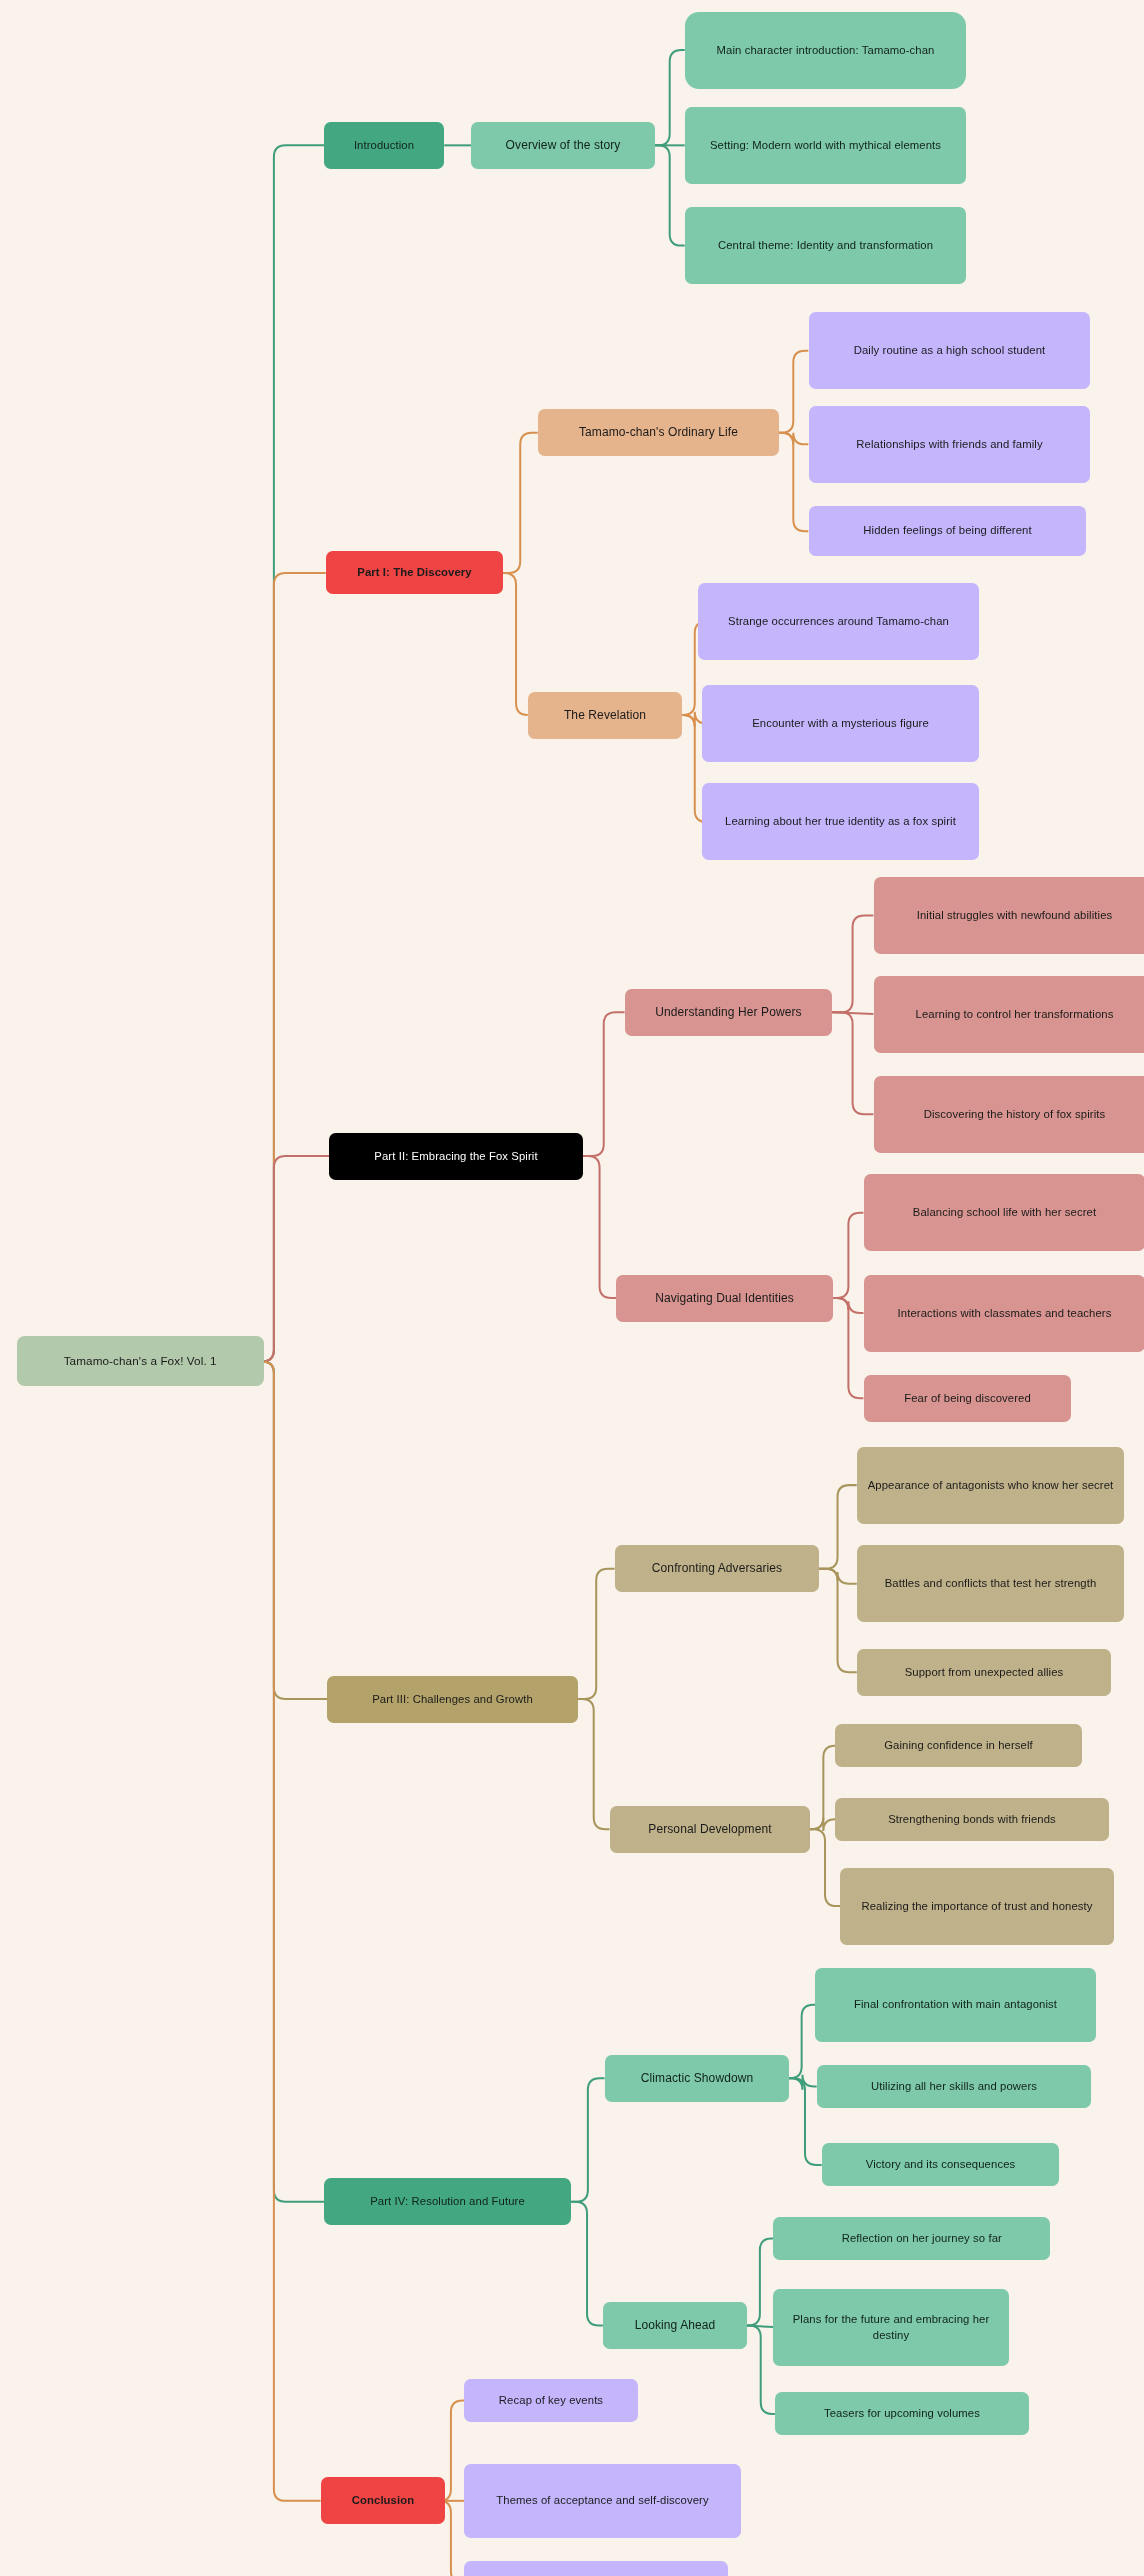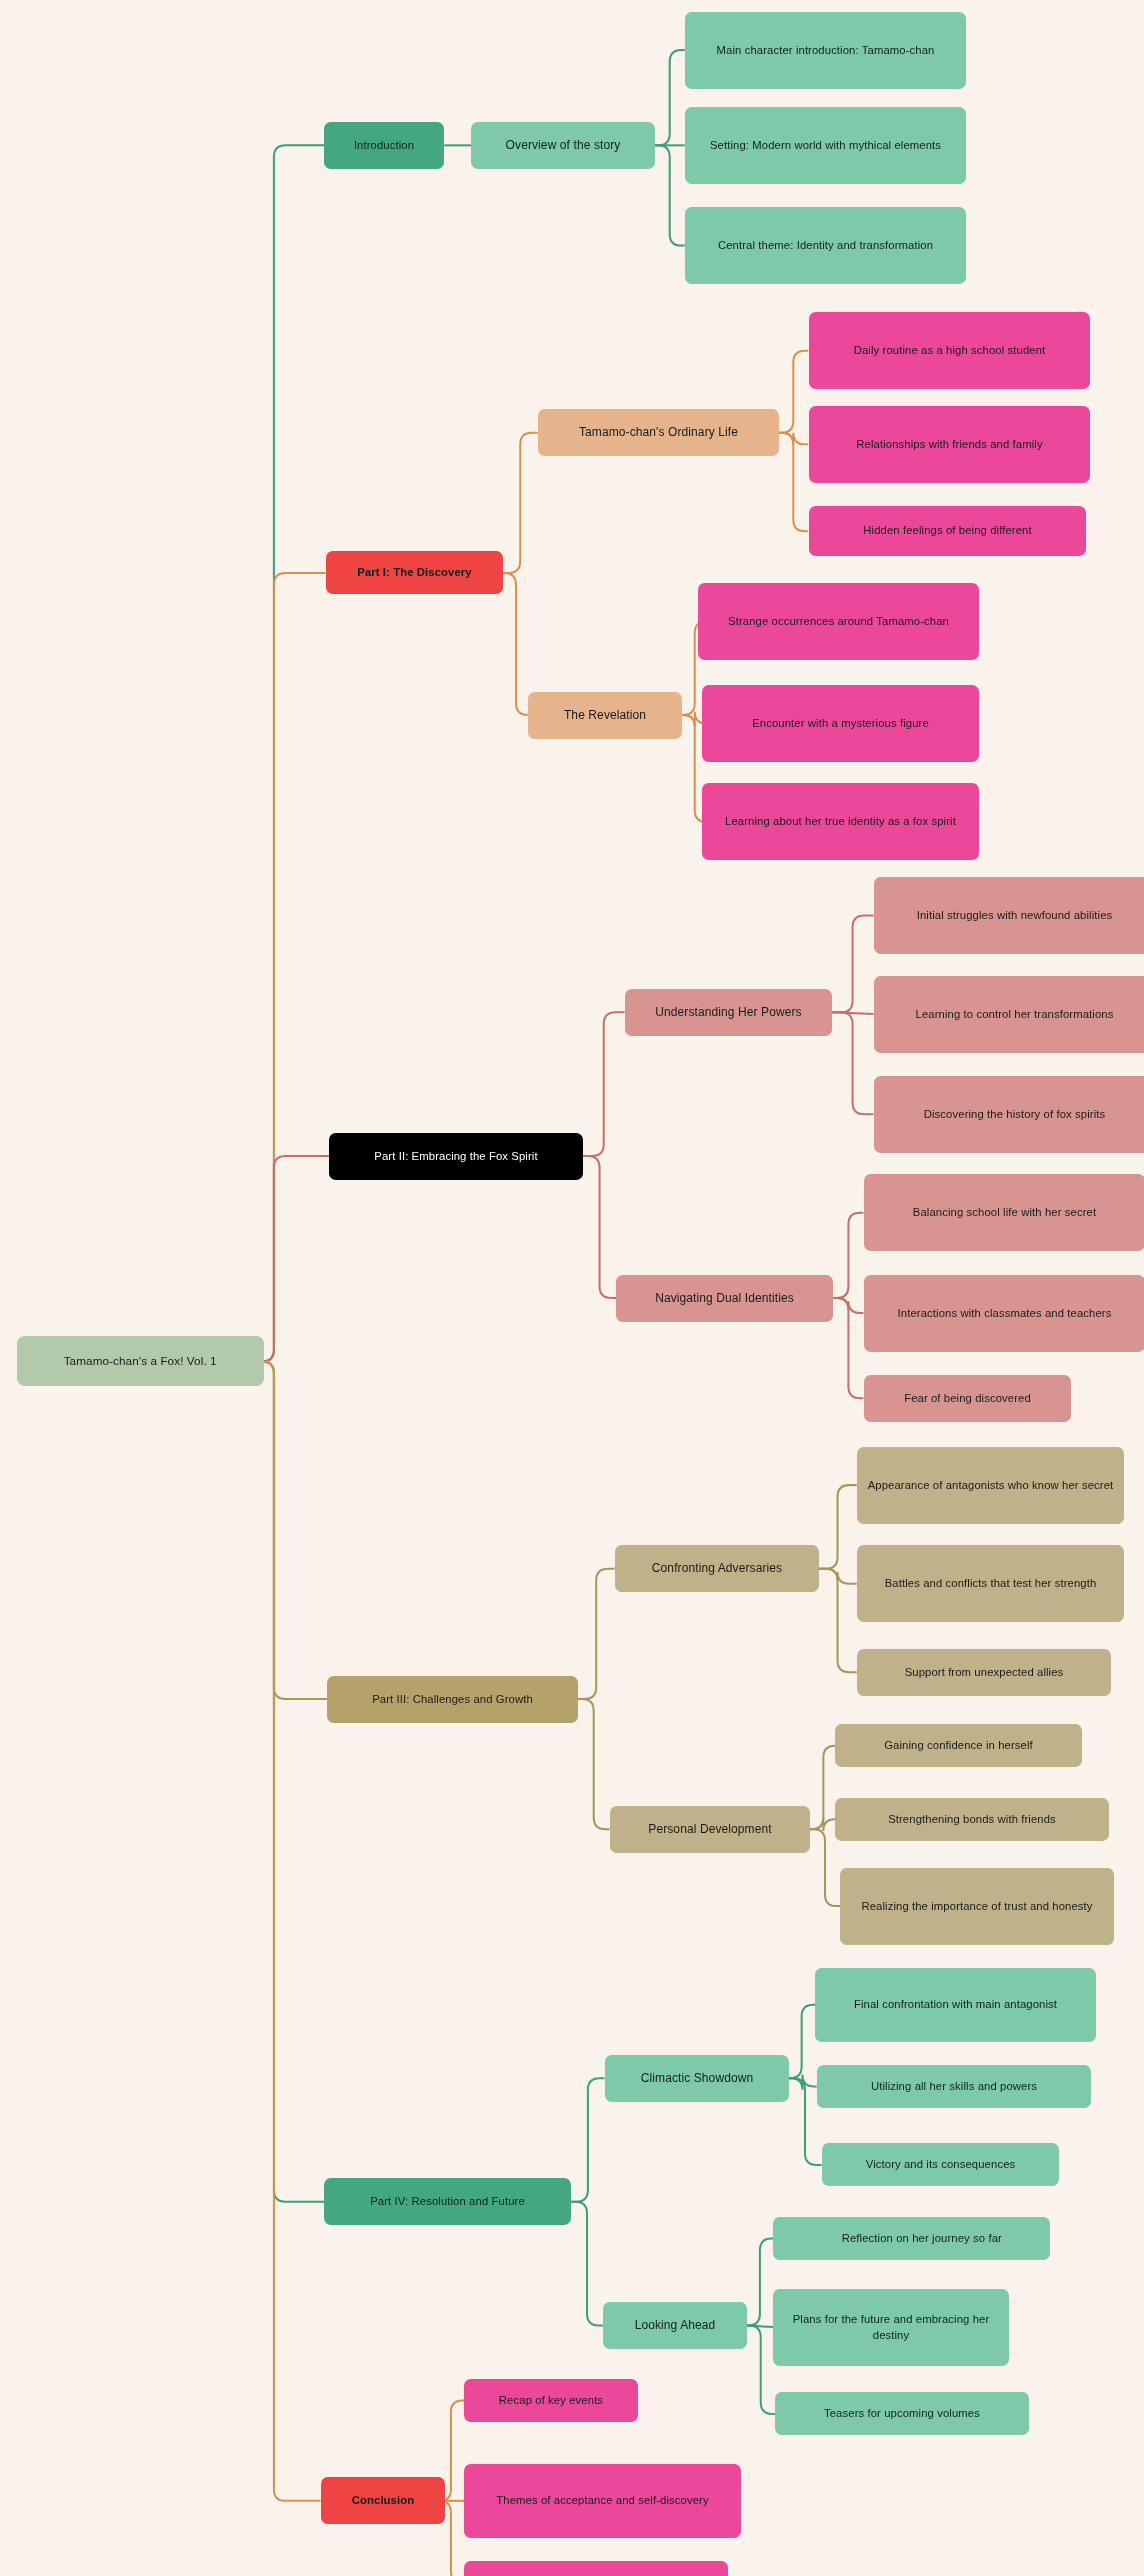--- a/index.html
+++ b/index.html
@@ -55,21 +55,21 @@
   .lvl1.khaki  { background: #b3a269; color: #1b1b1b; }
   
   .lvl2 { font-size: 12px; }
   .lvl2.green  { background: #7ec9a9; color: #10231c; }
   .lvl2.orange { background: #e5b38c; color: #1b1b1b; }
   .lvl2.red    { background: #d79490; color: #1b1b1b; }
   .lvl2.khaki  { background: #bfb189; color: #1b1b1b; }
   
   .lvl3 { font-size: 11.3px; }
   .lvl3.green  { background: #7ec9a9; color: #10231c; }
-  .lvl3.orange { background: #ec4899; color: #1b1b1b; }
+  .lvl3.orange { background: #c4b5fd; color: #1b1b1b; }
   .lvl3.red    { background: #d79490; color: #1b1b1b; }
   .lvl3.khaki  { background: #bfb189; color: #1b1b1b; }
 </style>
 </head>
 <body>
 
 <div id="canvas">
   <svg id="links" viewBox="0 0 685 1542" preserveAspectRatio="none" xmlns="http://www.w3.org/2000/svg">
       <path d="M158,815 L157,815 Q164,815 164,808 L164,94 Q164,87 171,87 L194,87" fill="none" stroke="#3f9d7c" stroke-width="1.2"></path>
       <path d="M158,815 L157,815 Q164,815 164,808 L164,350 Q164,343 171,343 L195,343" fill="none" stroke="#d8904f" stroke-width="1.2"></path>
@@ -114,21 +114,21 @@
       <path d="M447,1392 L463,1393" fill="none" stroke="#3f9d7c" stroke-width="1.2"></path>
       <path d="M447,1392 L448.5,1392 Q455.5,1392 455.5,1399 L455.5,1438 Q455.5,1445 462.5,1445 L464,1445" fill="none" stroke="#3f9d7c" stroke-width="1.2"></path>
       <path d="M262,1497 L263,1497 Q270,1497 270,1490 L270,1444 Q270,1437 277,1437 L278,1437" fill="none" stroke="#d8904f" stroke-width="1.2"></path>
       <path d="M262,1497 L278,1497" fill="none" stroke="#d8904f" stroke-width="1.2"></path>
       <path d="M262,1497 L263,1497 Q270,1497 270,1504 L270,1539 Q270,1546 277,1546 L278,1546" fill="none" stroke="#d8904f" stroke-width="1.2"></path>
     </svg>
   <div id="nodes-layer">
       <div class="node root" style="left: 16.7px; top: 1336px; width: 247px; min-height: 50px;">Tamamo-chan's a Fox! Vol. 1</div>
       <div class="node lvl1 green" style="left: 324px; top: 122px; width: 120px; min-height: 47px;">Introduction</div>
       <div class="node lvl2 green" style="left: 471px; top: 122px; width: 184px; min-height: 47px;">Overview of the story</div>
-      <div class="node lvl3 green" style="left: 685px; top: 11.7px; width: 281px; min-height: 77px;">Main character introduction: Tamamo-chan</div>
+      <div class="node lvl3 green" style="left: 685px; top: 11.7px; width: 281px; min-height: 77px; border-radius: 14px;">Main character introduction: Tamamo-chan</div>
       <div class="node lvl3 green" style="left: 685px; top: 107px; width: 281px; min-height: 77px;">Setting: Modern world with mythical elements</div>
       <div class="node lvl3 green" style="left: 685px; top: 207px; width: 281px; min-height: 77px;">Central theme: Identity and transformation</div>
       <div class="node lvl1 orange" style="left: 326px; top: 551px; width: 177px; min-height: 43px;">Part I: The Discovery</div>
       <div class="node lvl2 orange" style="left: 538px; top: 409px; width: 241px; min-height: 47px;">Tamamo-chan's Ordinary Life</div>
       <div class="node lvl3 orange" style="left: 809px; top: 312px; width: 281px; min-height: 77px;">Daily routine as a high school student</div>
       <div class="node lvl3 orange" style="left: 809px; top: 406px; width: 281px; min-height: 77px;">Relationships with friends and family</div>
       <div class="node lvl3 orange" style="left: 809px; top: 506px; width: 277px; min-height: 50px;">Hidden feelings of being different</div>
       <div class="node lvl2 orange" style="left: 528px; top: 692px; width: 154px; min-height: 47px;">The Revelation</div>
       <div class="node lvl3 orange" style="left: 698px; top: 583px; width: 281px; min-height: 77px;">Strange occurrences around Tamamo-chan</div>
       <div class="node lvl3 orange" style="left: 702px; top: 685px; width: 277px; min-height: 77px;">Encounter with a mysterious figure</div>

